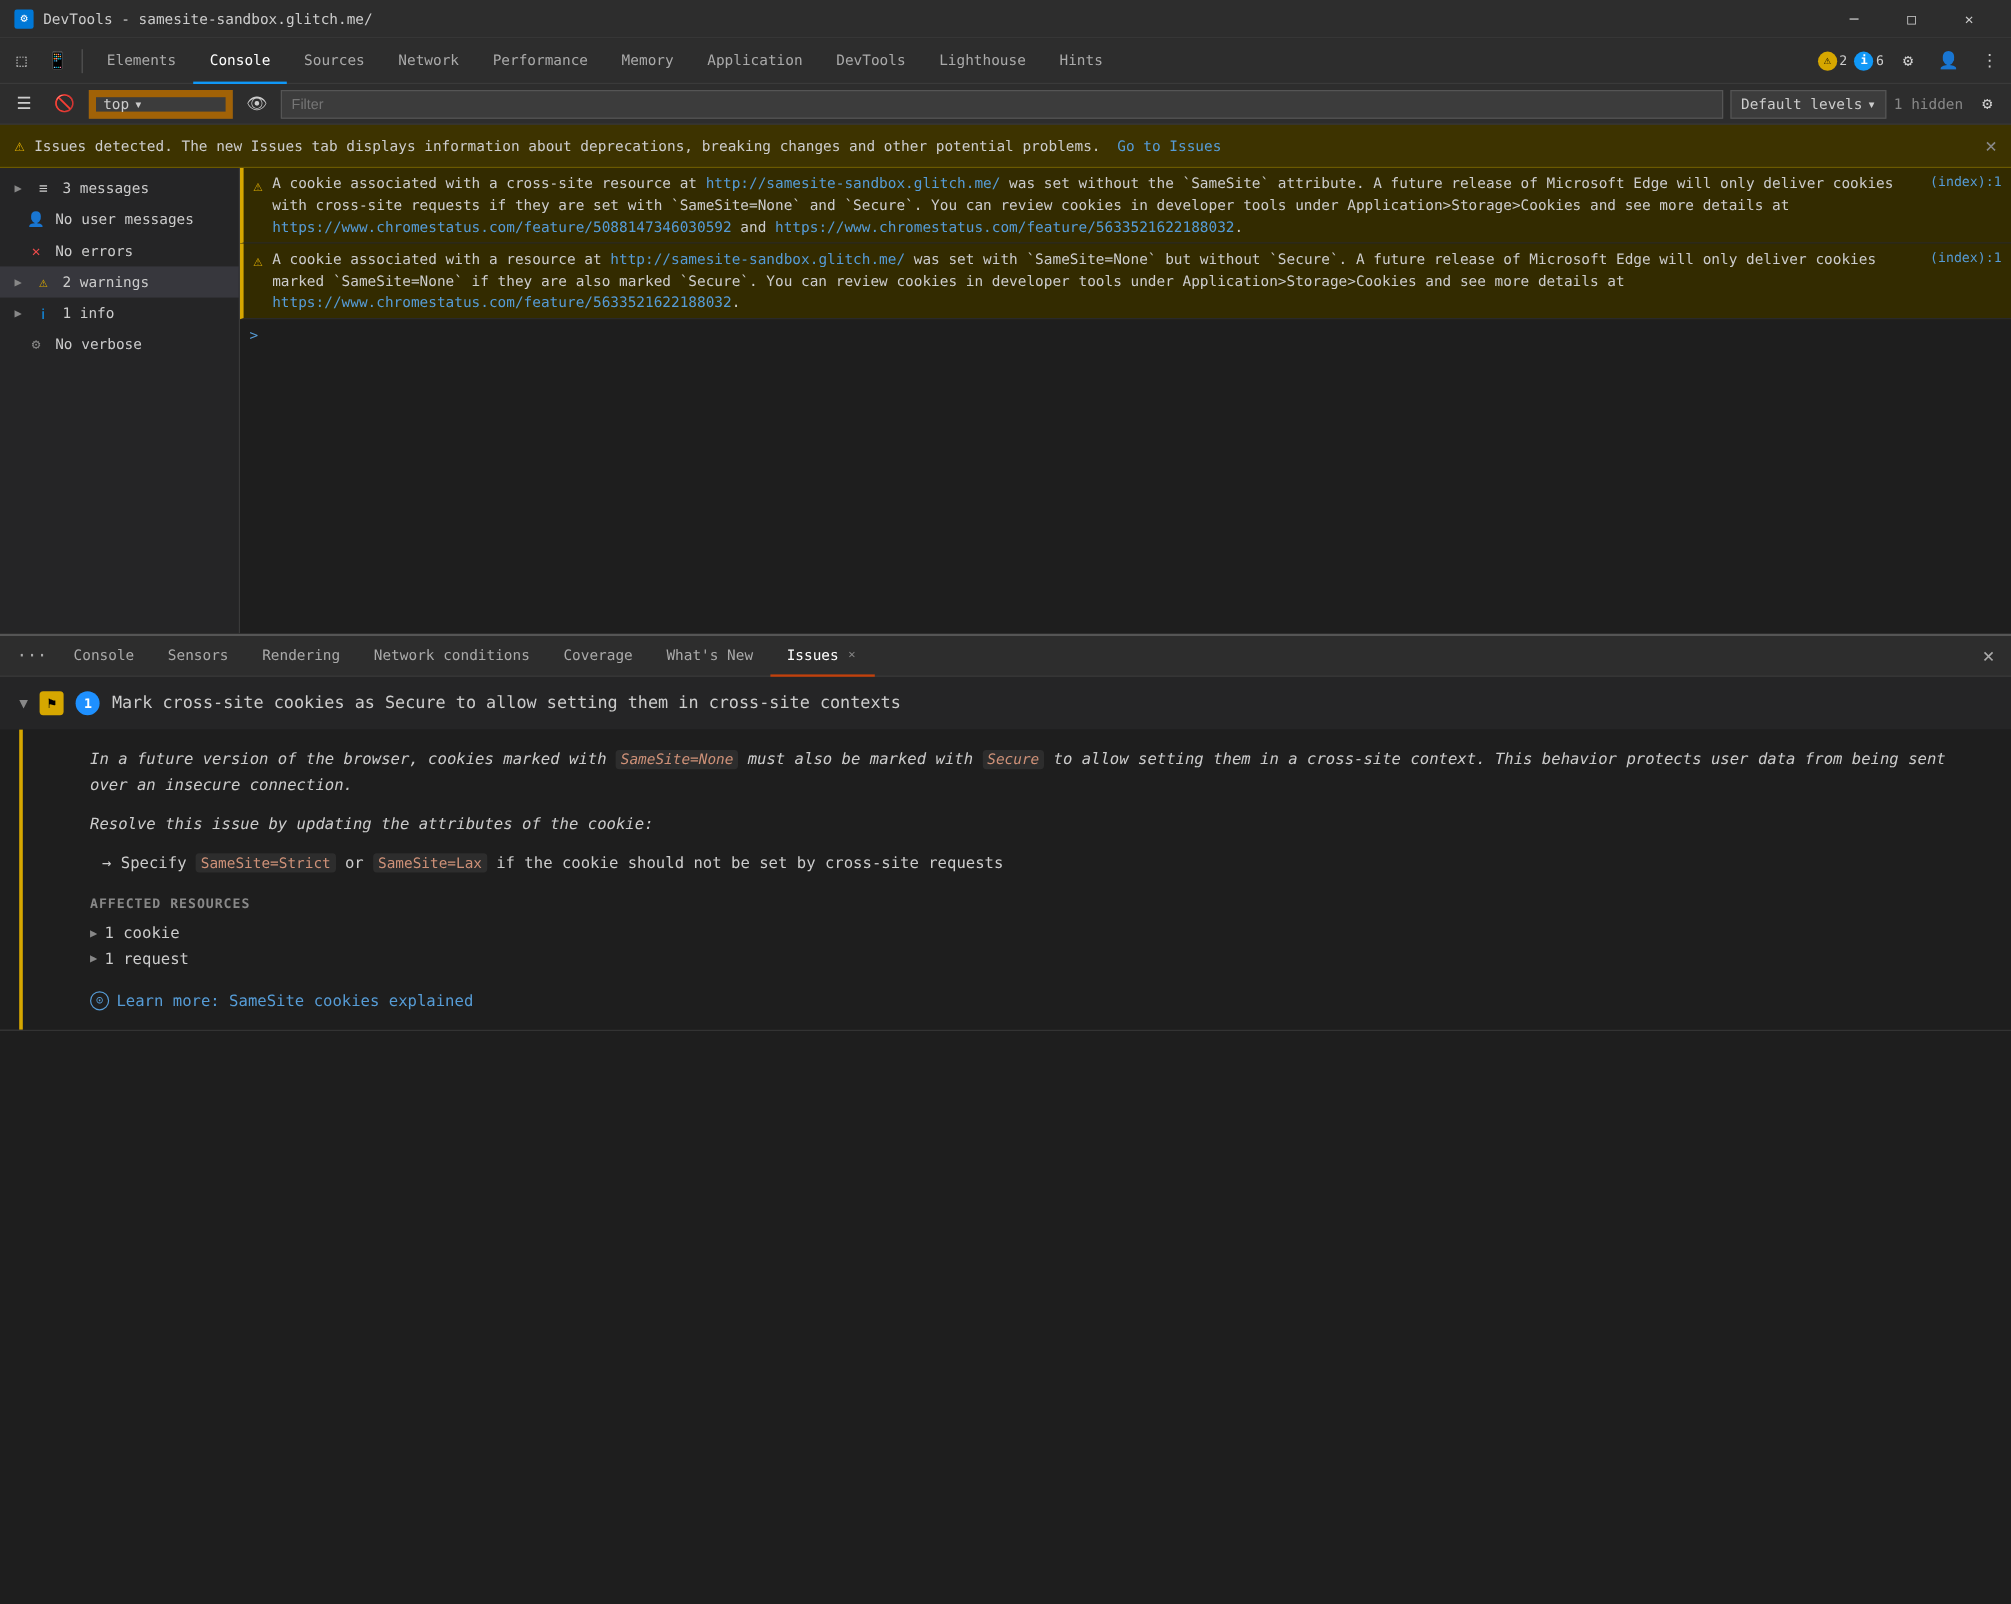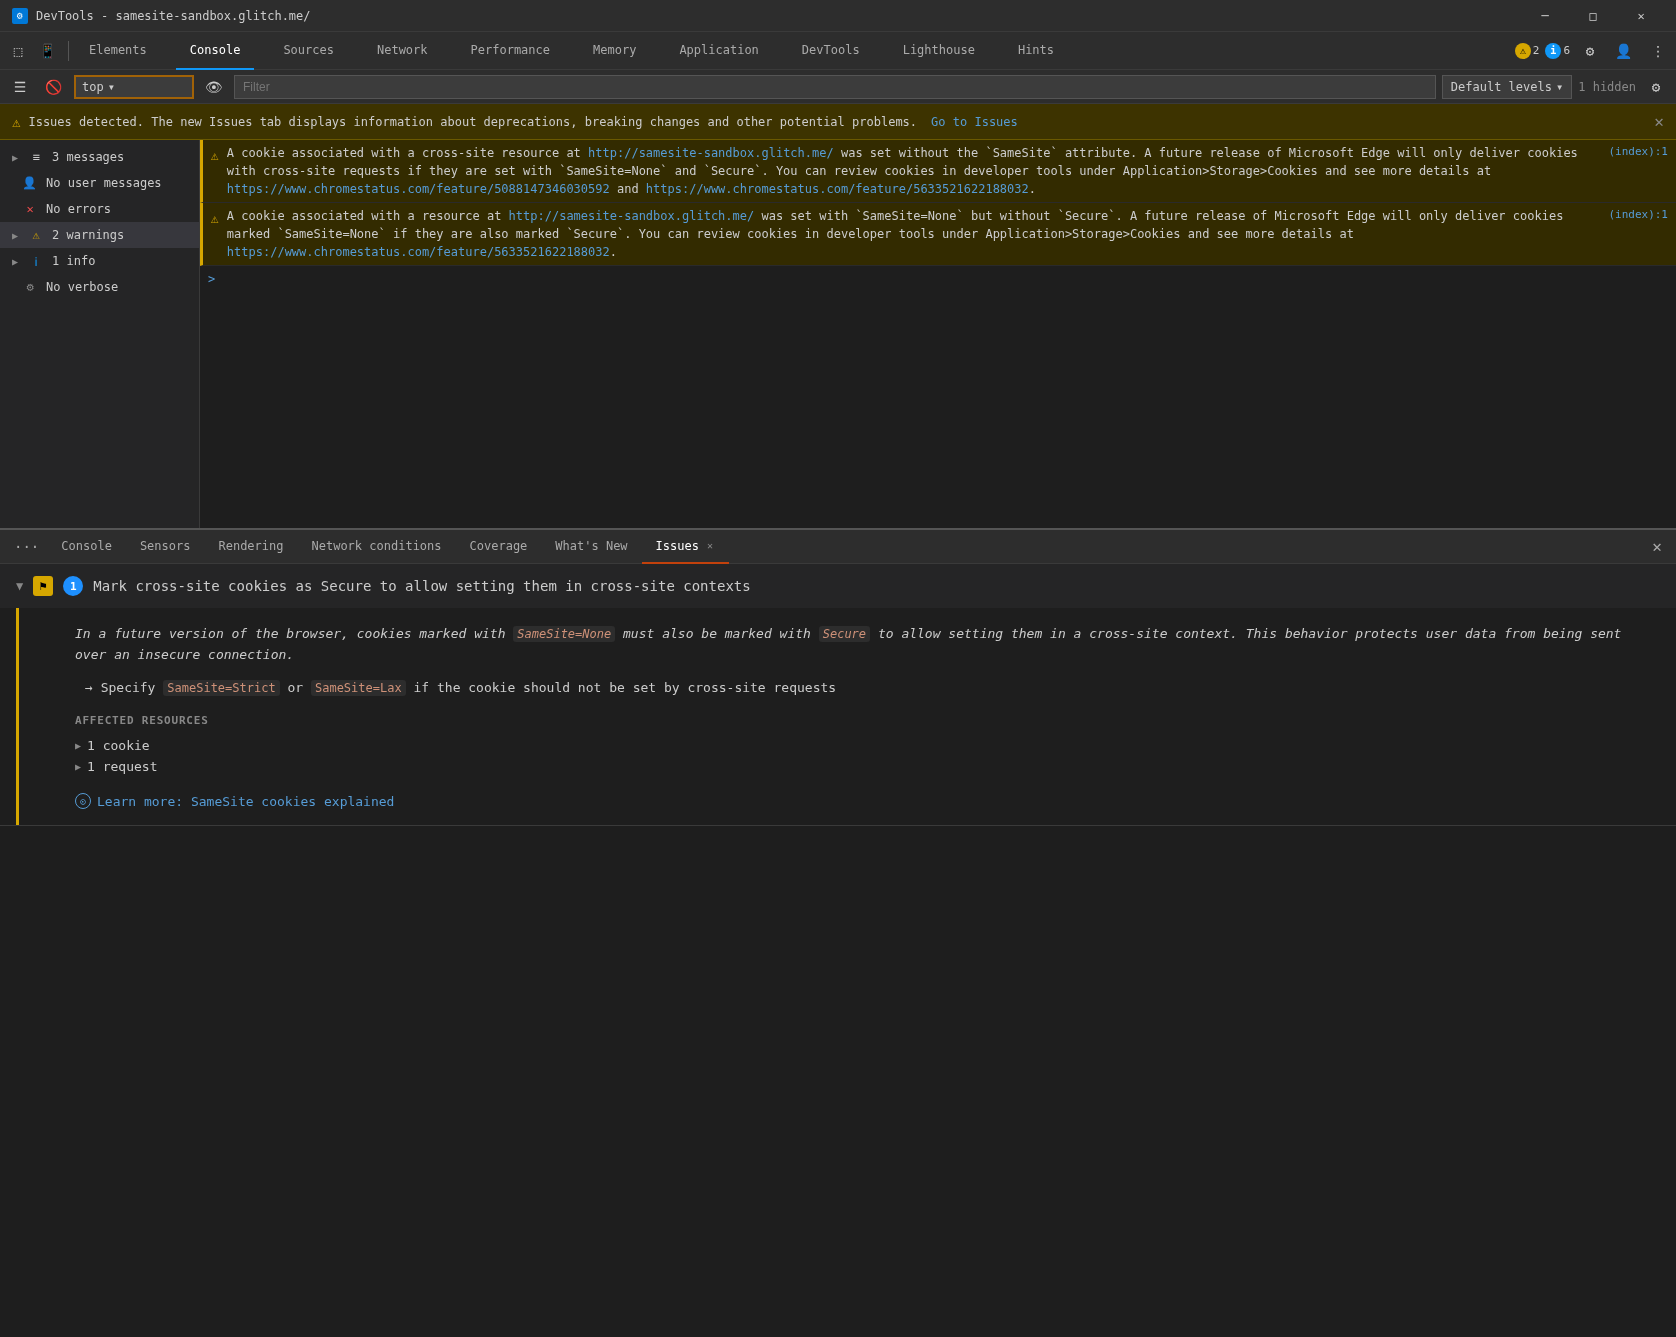--- a/index.html
+++ b/index.html
@@ -79,21 +79,21 @@
       border-radius: 3px;
       color: #cccccc;
       font-size: 14px;
     }
     .toolbar-sep { width: 1px; height: 20px; background: #555; margin: 0 4px; }
     .tab-nav {
       display: flex;
       align-items: center;
       height: 38px;
       flex: 1;
-      gap: 15px;
+      gap: 0;
     }
     .tab-nav-item {
       padding: 0 14px;
       height: 38px;
       display: flex;
       align-items: center;
       cursor: pointer;
       color: #aaaaaa;
       font-size: 12px;
       border-bottom: 2px solid transparent;
@@ -155,21 +155,21 @@
       height: 34px;
       display: flex;
       align-items: center;
       padding: 0 6px;
       gap: 6px;
       flex-shrink: 0;
       border-bottom: 1px solid #3a3a3a;
     }
     .context-select {
       background: #3c3c3c;
-      border: 2px solid #a16207;
+      border: 6px solid #a16207;
       color: #cccccc;
       padding: 2px 6px;
       font-size: 12px;
       height: 24px;
       display: flex;
       align-items: center;
       gap: 4px;
       cursor: pointer;
       min-width: 120px;
     }
@@ -683,20 +683,21 @@
         <span class="issue-title">Mark cross-site cookies as Secure to allow setting them in cross-site contexts</span>
       </div>
       <div class="issue-body">
         <p>
           In a future version of the browser, cookies marked with
           <code>SameSite=None</code>
           must also be marked with
           <code>Secure</code>
           to allow setting them in a cross-site context. This behavior protects user data from being sent over an insecure connection.
         </p>
+        <p class="issue-resolve">Resolve this issue by updating the attributes of the cookie:</p>
         <div class="issue-arrow-item">
           → Specify <code>SameSite=Strict</code> or <code>SameSite=Lax</code> if the cookie should not be set by cross-site requests
         </div>
 
         <div class="affected-resources">
           <div class="affected-title">AFFECTED RESOURCES</div>
           <div class="resource-item">
             <span class="resource-chevron">▶</span>
             <span>1 cookie</span>
           </div>

